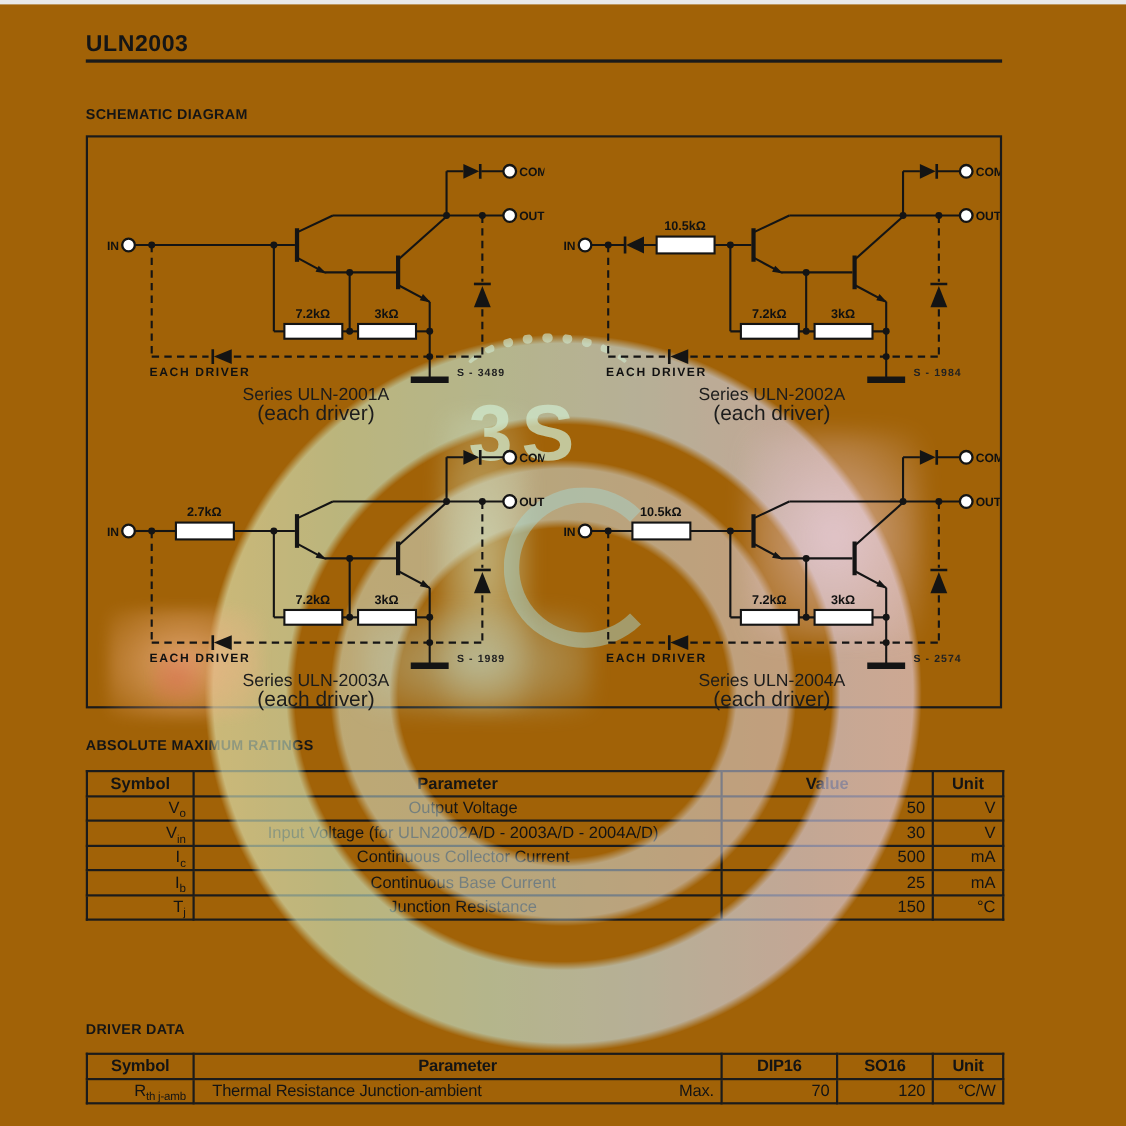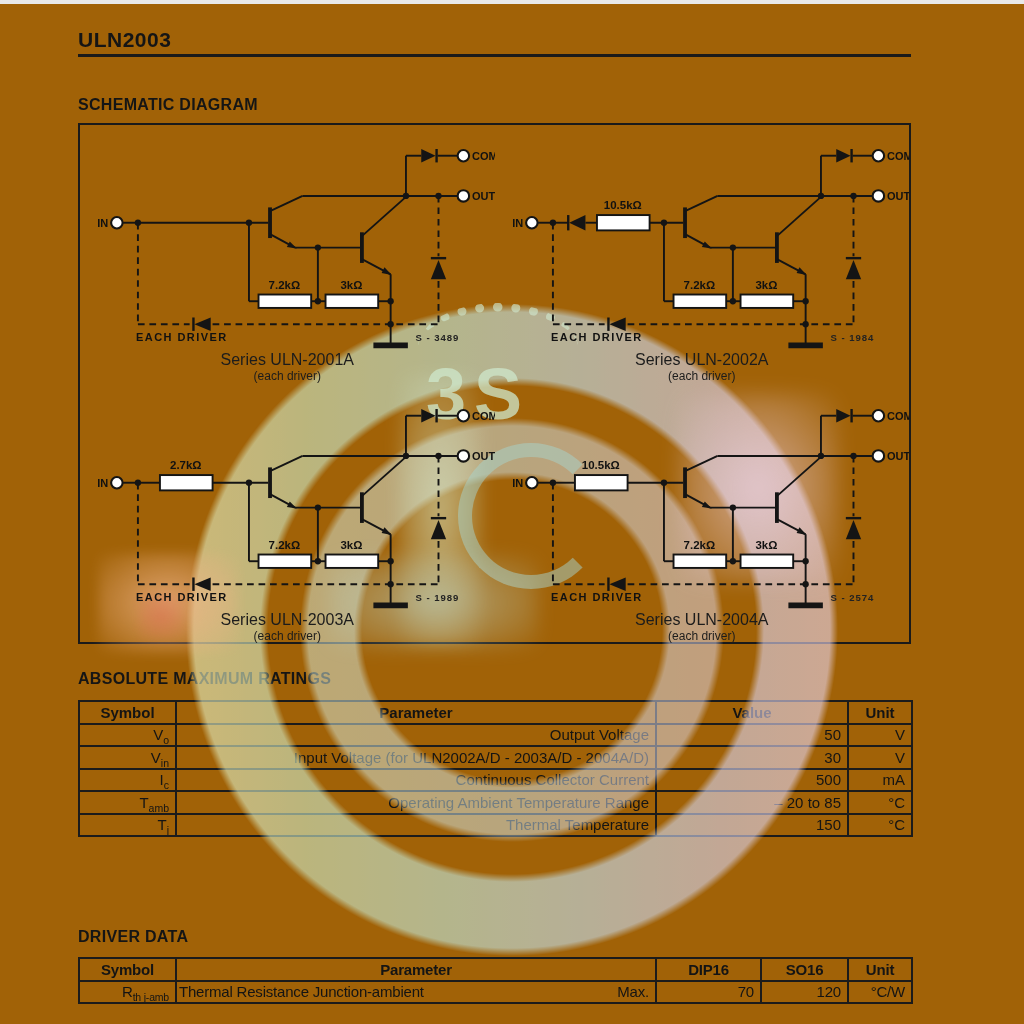--- a/index.html
+++ b/index.html
@@ -1,31 +1,31 @@
 <!DOCTYPE html>
 <html><head>
 <meta charset="utf-8">
 <style>
   html,body{margin:0;padding:0;background:#e9e9e9;}
   .page{position:relative;width:1024px;height:1024px;background:#a16207;margin:4px auto;
         font-family:"Liberation Sans", sans-serif;color:#151515;overflow:hidden;}
   .abs{position:absolute;}
   .doc-title{left:78px;top:24px;font-size:21px;font-weight:bold;letter-spacing:.5px;}
   .title-rule{left:78px;top:50px;width:833px;height:2.5px;background:#1a1a1a;}
-  .sec-head{font-size:16px;font-weight:bold;letter-spacing:.3px;}
+  .sec-head{font-size:13px;font-weight:bold;letter-spacing:.3px;}
   .head-schem{left:78px;top:92px;}
   .head-ratings{left:78px;top:666px;}
   .head-thermal{left:78px;top:924px;}
 
   .schem-box{left:78px;top:119px;width:833px;height:521px;border:2px solid #1a1a1a;box-sizing:border-box;}
   .schem-grid{position:absolute;inset:0;display:grid;grid-template-columns:1fr 1fr;grid-template-rows:1fr 1fr;z-index:2;}
   .schem-cell{display:flex;flex-direction:column;align-items:center;padding-top:2px;box-sizing:border-box;}
   .schem-svg{width:100%;height:224px;display:block;}
   .caption{font-size:16px;line-height:17px;color:#1c1c1c;}
-  .subcaption{font-size:12px;line-height:17px;color:#1c1c1c;}
+  .subcaption{font-size:19px;line-height:17px;color:#1c1c1c;}
 
   
   .wm{position:absolute;inset:0;z-index:1;pointer-events:none;}
   .wm > div{position:absolute;}
   .wm-ring{left:87px;top:160px;width:690px;height:690px;border-radius:50%;
     background:linear-gradient(90deg,#eef3c2,#cdeccb,#c2ede4,#c5e3f6,#d8d6f4,#efd7ee);
     -webkit-mask-image:radial-gradient(circle,transparent 0 244px,#000 252px 318px,transparent 326px);
     mask-image:radial-gradient(circle,transparent 0 244px,#000 252px 318px,transparent 326px);
     opacity:.6;}
   .wm-ring2{left:217px;top:290px;width:430px;height:430px;border-radius:50%;
@@ -42,21 +42,21 @@
   .wm-red{left:58px;top:468px;width:46px;height:46px;background:radial-gradient(circle,#d96f4e,rgba(217,111,78,0));filter:blur(4px);opacity:.6;}
   .wm-pink{left:598px;top:268px;width:160px;height:190px;background:radial-gradient(ellipse,#f4d9ef,rgba(244,217,239,0));filter:blur(10px);opacity:.6;}
 
   
   table{border-collapse:collapse;table-layout:fixed;font-size:15px;color:#141414;border-radius:17px;}
   .ratings-tbl{left:78px;top:696px;width:833px;}
   .thermal-tbl{left:78px;top:953px;width:833px;}
   th,td{border:2px solid #1b1b1b;height:22.5px;padding:0 6px;overflow:hidden;white-space:nowrap;box-sizing:border-box;}
   th{font-weight:bold;text-align:center;}
   td.c{text-align:right;}
-  td.l{text-align:right;padding-left:2px;}
+  td.l{text-align:center;padding-left:16px;}
   sub{font-size:10.5px;line-height:0;}
   .split-cell{display:flex;justify-content:space-between;align-items:center;}
   .thermal-tbl th,.thermal-tbl td{letter-spacing:-0.2px;}
 
   
   .t-lbl{font:bold 11.5px "Liberation Sans",sans-serif;fill:#111;}
   .t-r{font:bold 12px "Liberation Sans",sans-serif;fill:#111;}
   .t-s{font:600 10px "Liberation Sans",sans-serif;fill:#222;letter-spacing:1px;}
   .t-ed{font:bold 11.5px "Liberation Sans",sans-serif;fill:#111;letter-spacing:1.5px;}
 </style>
@@ -368,28 +368,28 @@
       <td class="c">30</td>
       <td class="c">V</td>
     </tr>
     <tr>
       <td class="c"><span>I</span><sub>c</sub></td>
       <td class="l">Continuous Collector Current</td>
       <td class="c">500</td>
       <td class="c">mA</td>
     </tr>
     <tr>
-      <td class="c"><span>T</span><sub>amb</sub></td>
-      <td class="l">Operating Ambient Temperature Range</td>
-      <td class="c">– 20 to 85</td>
-      <td class="c">°C</td>
+      <td class="c"><span>I</span><sub>b</sub></td>
+      <td class="l">Continuous Base Current</td>
+      <td class="c">25</td>
+      <td class="c">mA</td>
     </tr>
     <tr>
       <td class="c"><span>T</span><sub>j</sub></td>
-      <td class="l">Thermal Temperature</td>
+      <td class="l">Junction Resistance</td>
       <td class="c">150</td>
       <td class="c">°C</td>
     </tr>
   </tbody>
     </table>
 
   <div class="abs sec-head head-thermal">DRIVER DATA</div>
 
   <table class="abs thermal-tbl">
     <colgroup>

